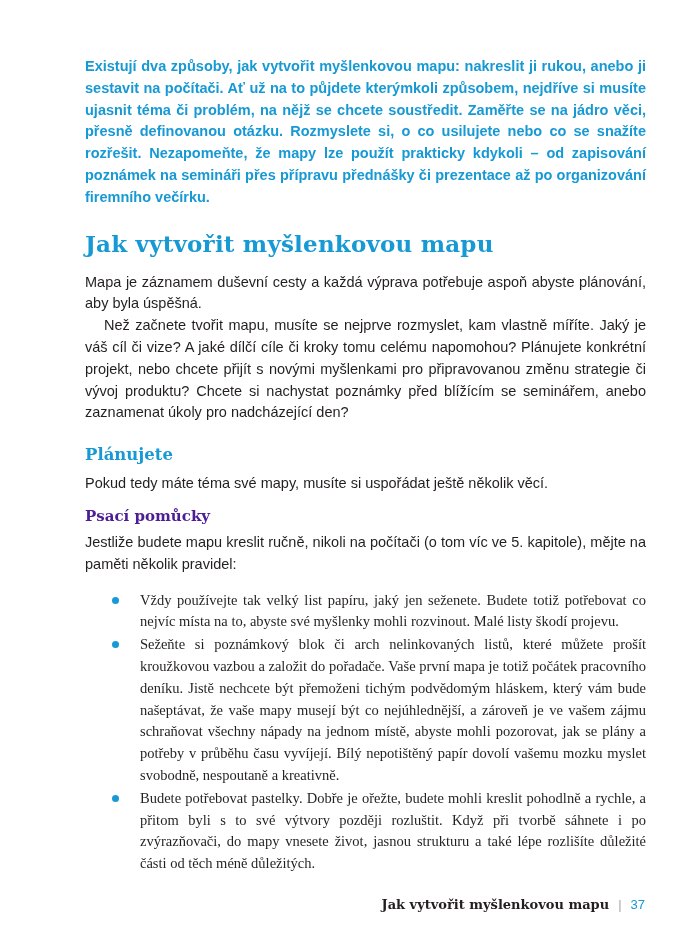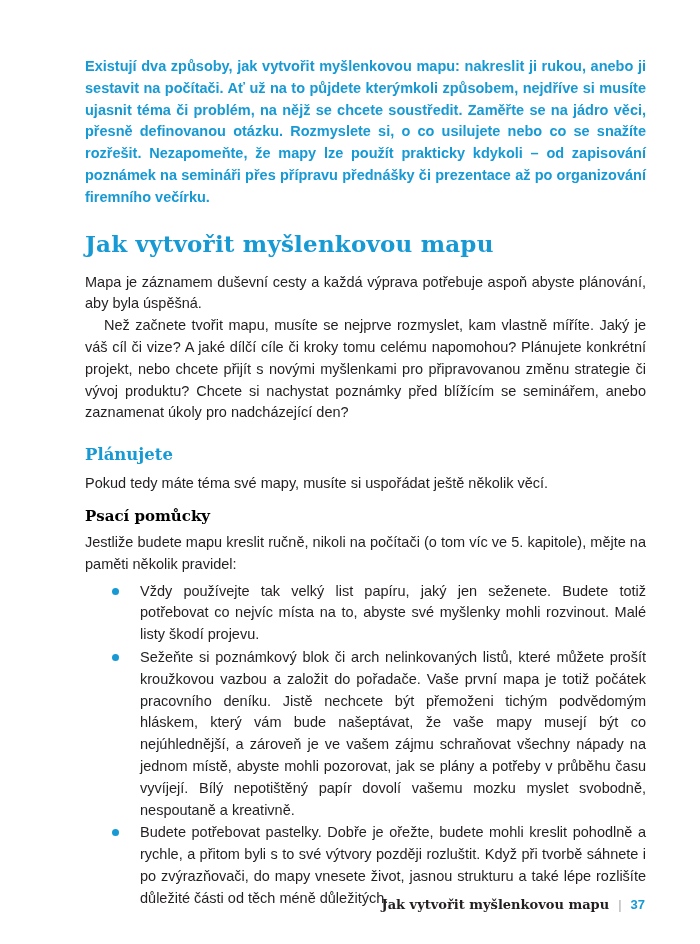--- a/index.html
+++ b/index.html
@@ -50,29 +50,30 @@
     font-family: "DejaVu Serif", serif;
     font-weight: bold;
     color: #1799d4;
     font-size: 16.5px;
     margin-top: 21px;
     margin-bottom: 9px;
   }
   h3.subsection-heading {
     font-family: "DejaVu Serif", serif;
     font-weight: bold;
-    color: #000000;
+    color: #4c1d95;
     font-size: 15px;
     margin-top: 12px;
     margin-bottom: 7px;
   }
   ul.bullet-list {
     list-style: none;
-    margin-top: 5px;
+    margin-top: 14px;
     padding-left: 27px;
+    font-family: Liberation Serif, serif;
   }
   ul.bullet-list li {
     position: relative;
     padding-left: 28px;
     font-size: 14.5px;
     line-height: 21.8px;
     text-align: justify;
     margin-bottom: 1px;
   }
   ul.bullet-list li .bullet {
@@ -97,21 +98,21 @@
     font-family: "DejaVu Serif", serif;
     font-weight: bold;
     color: #231f20;
   }
   .footer .footer-sep {
     color: #a7a7a7;
     font-weight: normal;
   }
   .footer .footer-page {
     color: #1799d4;
-    font-weight: bold;
+    font-weight: normal;
   }
 </style>
 </head>
 <body>
 
 <div class="page">
   <div class="content">
 
     <p class="intro">Existují dva způsoby, jak vytvořit myšlenkovou mapu: nakreslit ji rukou, anebo ji sestavit na počítači. Ať už na to půjdete kterýmkoli způsobem, nejdříve si musíte ujasnit téma či problém, na nějž se chcete soustředit. Zaměřte se na jádro věci, přesně definovanou otázku. Rozmyslete si, o co usilujete nebo co se snažíte rozřešit. Nezapomeňte, že mapy lze použít prakticky kdykoli – od zapisování poznámek na semináři přes přípravu přednášky či prezentace až po organizování firemního večírku.</p>
 

